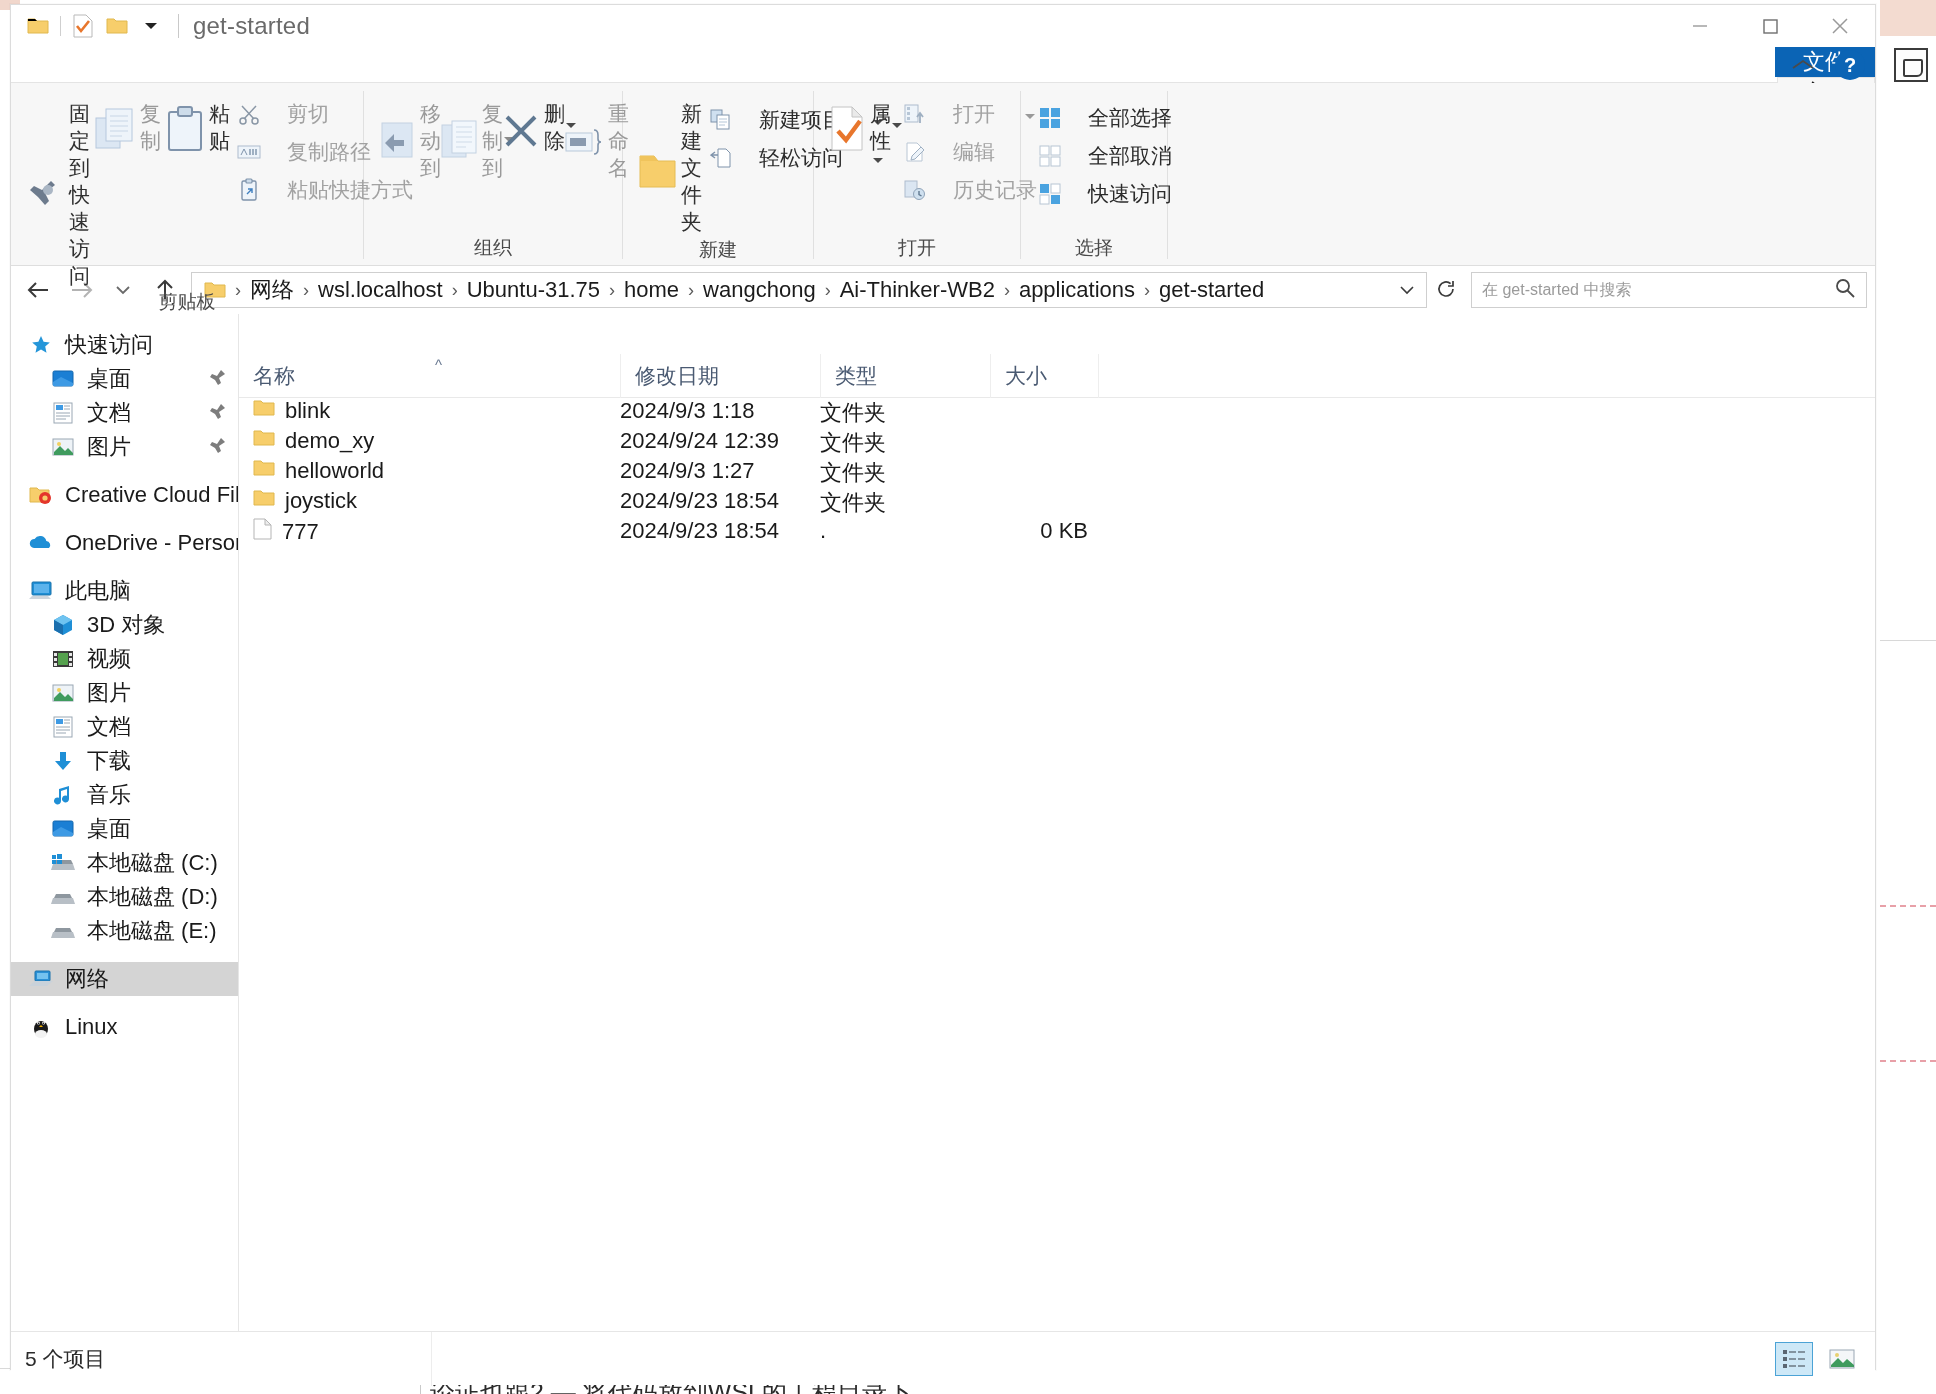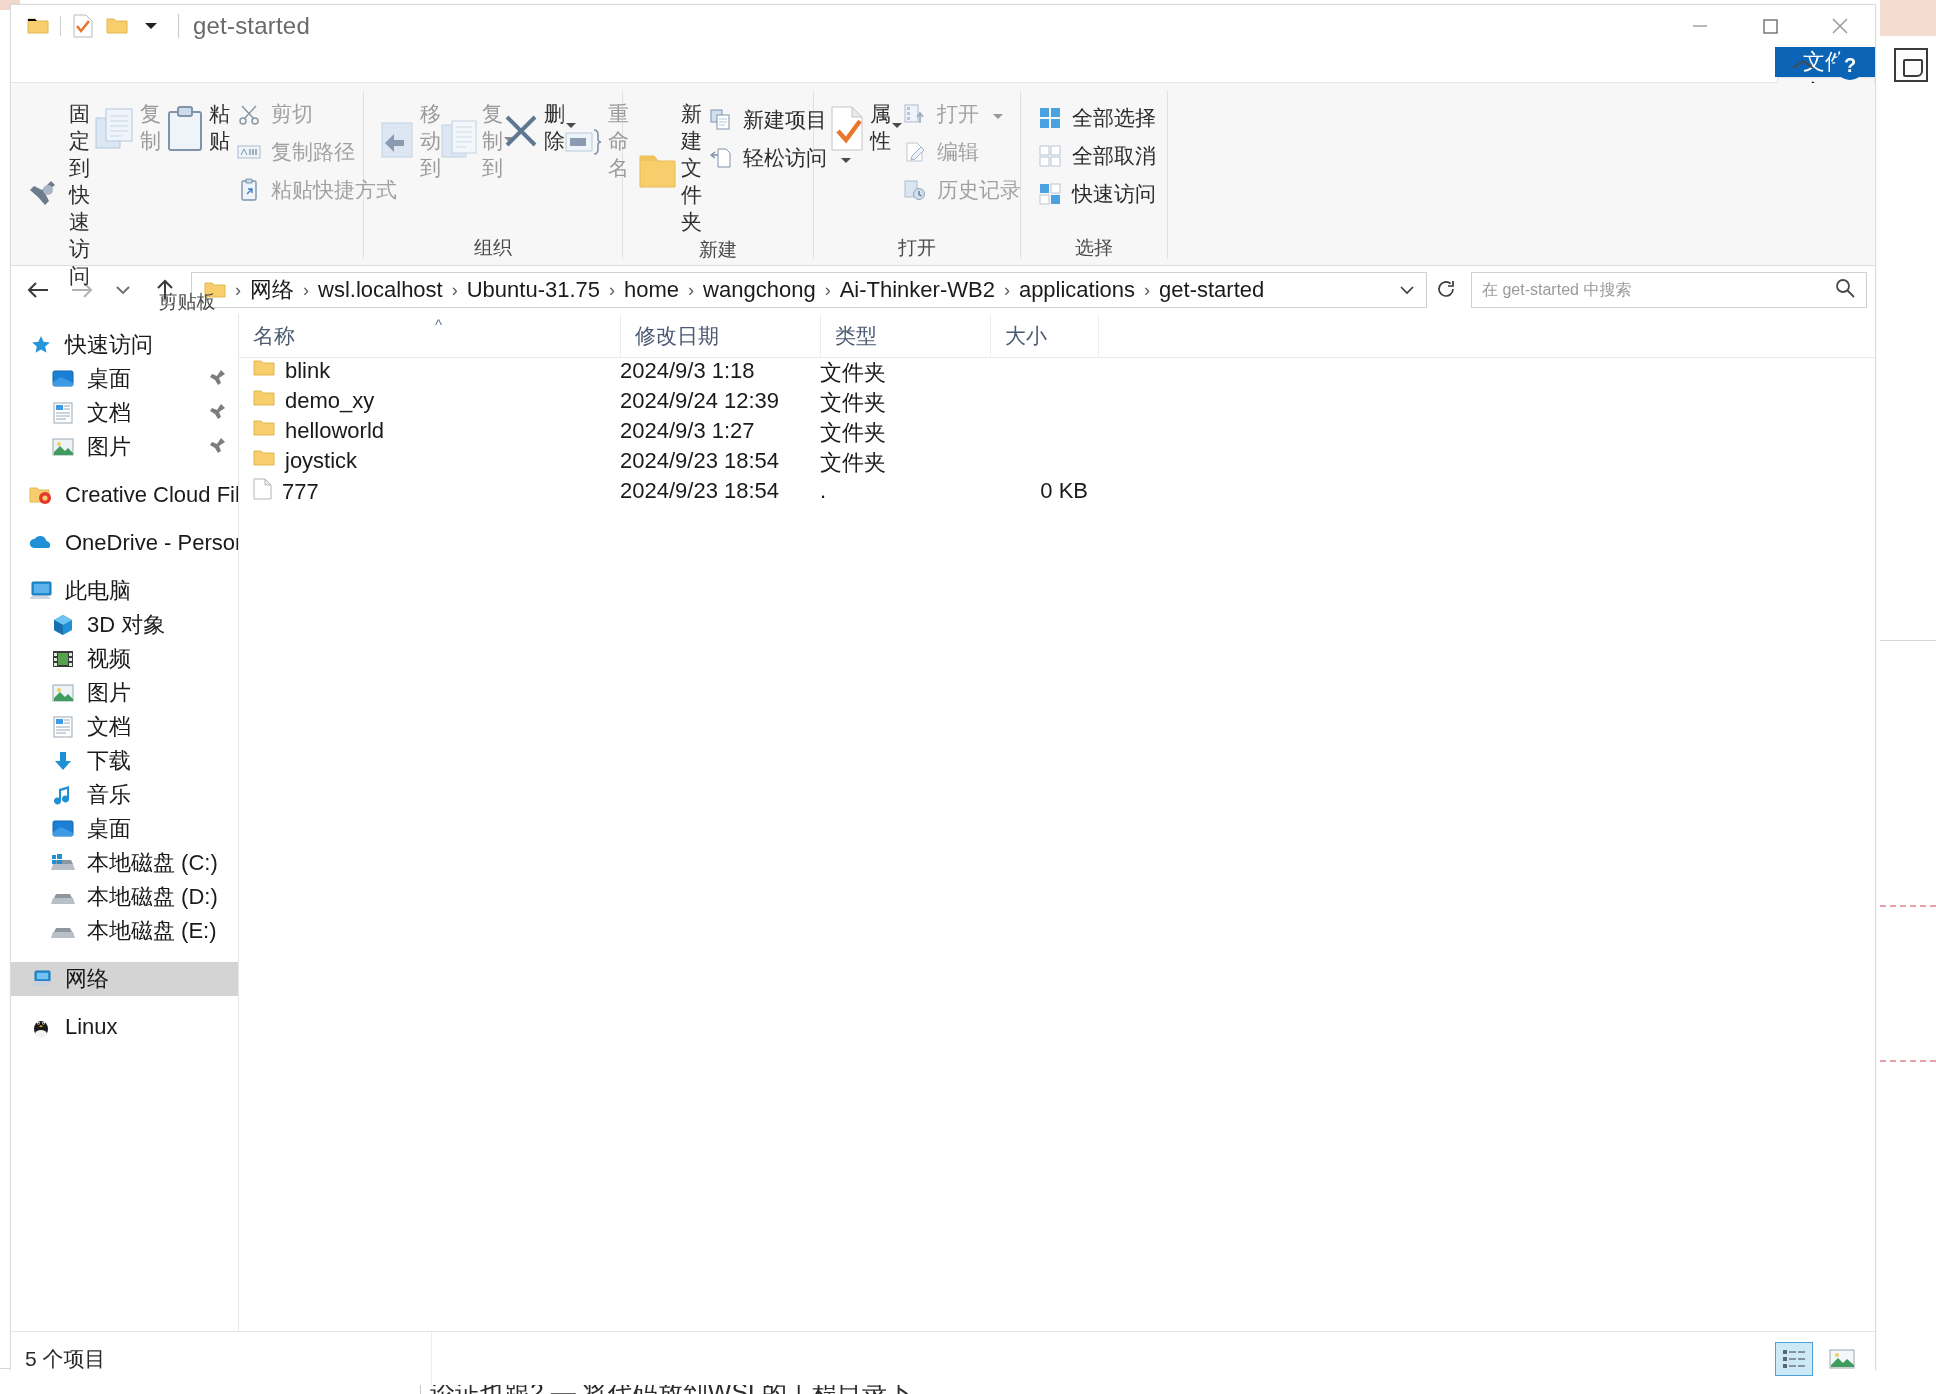--- a/index.html
+++ b/index.html
@@ -96,21 +96,21 @@
   }
   .big-btn .glyph { height: 58px; display: flex; align-items: flex-end; justify-content: center; }
   .big-btn .lbl {
     font-size: 21px; color: #303030; text-align: center; line-height: 27px; margin-top: 5px;
   }
   .big-btn .lbl.dim { color: #9a9a9a; }
   .caret-down { margin-top: 1px; }
 
   .small-col { display: flex; flex-direction: column; gap: 4px; padding-top: 6px; }
   .small-btn {
-    display: flex; align-items: center; gap: 9px; height: 34px; padding: 0 6px;
+    display: flex; align-items: center; gap: 25px; height: 34px; padding: 0 6px;
     font-size: 21px; color: #2b2b2b; white-space: nowrap; cursor: default;
   }
   .small-btn.dim { color: #a2a2a2; }
   .small-btn .sglyph { width: 26px; height: 26px; display: flex; align-items: center; justify-content: center; }
   .mini-caret { margin-left: 4px; }
 
   
   #addressrow {
     height: 48px; background: #ffffff; display: flex; align-items: center;
     padding: 0 8px; gap: 2px;
@@ -146,21 +146,21 @@
   .nav-item {
     height: 34px; display: flex; align-items: center; padding-left: 16px;
     font-size: 22px; color: #1a1a1a; white-space: nowrap; cursor: default; position: relative;
   }
   .nav-item.child { padding-left: 38px; }
   .nav-item.selected { background: #d4d4d4; }
   .nav-icon { width: 28px; height: 24px; display: flex; align-items: center; justify-content: center; margin-right: 10px; flex: 0 0 28px; }
   .nav-gap { height: 14px; }
   .pin { position: absolute; right: 10px; top: 6px; }
 
-  #filepane { flex: 1; background: #ffffff; display: flex; flex-direction: column; min-width: 0; }
+  #filepane { flex: 1; background: #ffffff; display: flex; flex-direction: column; min-width: 0; margin-top: 40px; }
   #colheader {
     height: 44px; display: flex; align-items: center;
     border-bottom: 1px solid #e9e9e9; position: relative;
   }
   .col {
     font-size: 21px; color: #4a5a72; display: flex; align-items: center;
     height: 44px; padding-left: 14px; border-left: 1px solid #eeeeee; cursor: default;
   }
   .col:first-child { border-left: none; }
   .col.c-name { width: 381px; flex: 0 0 381px; }

